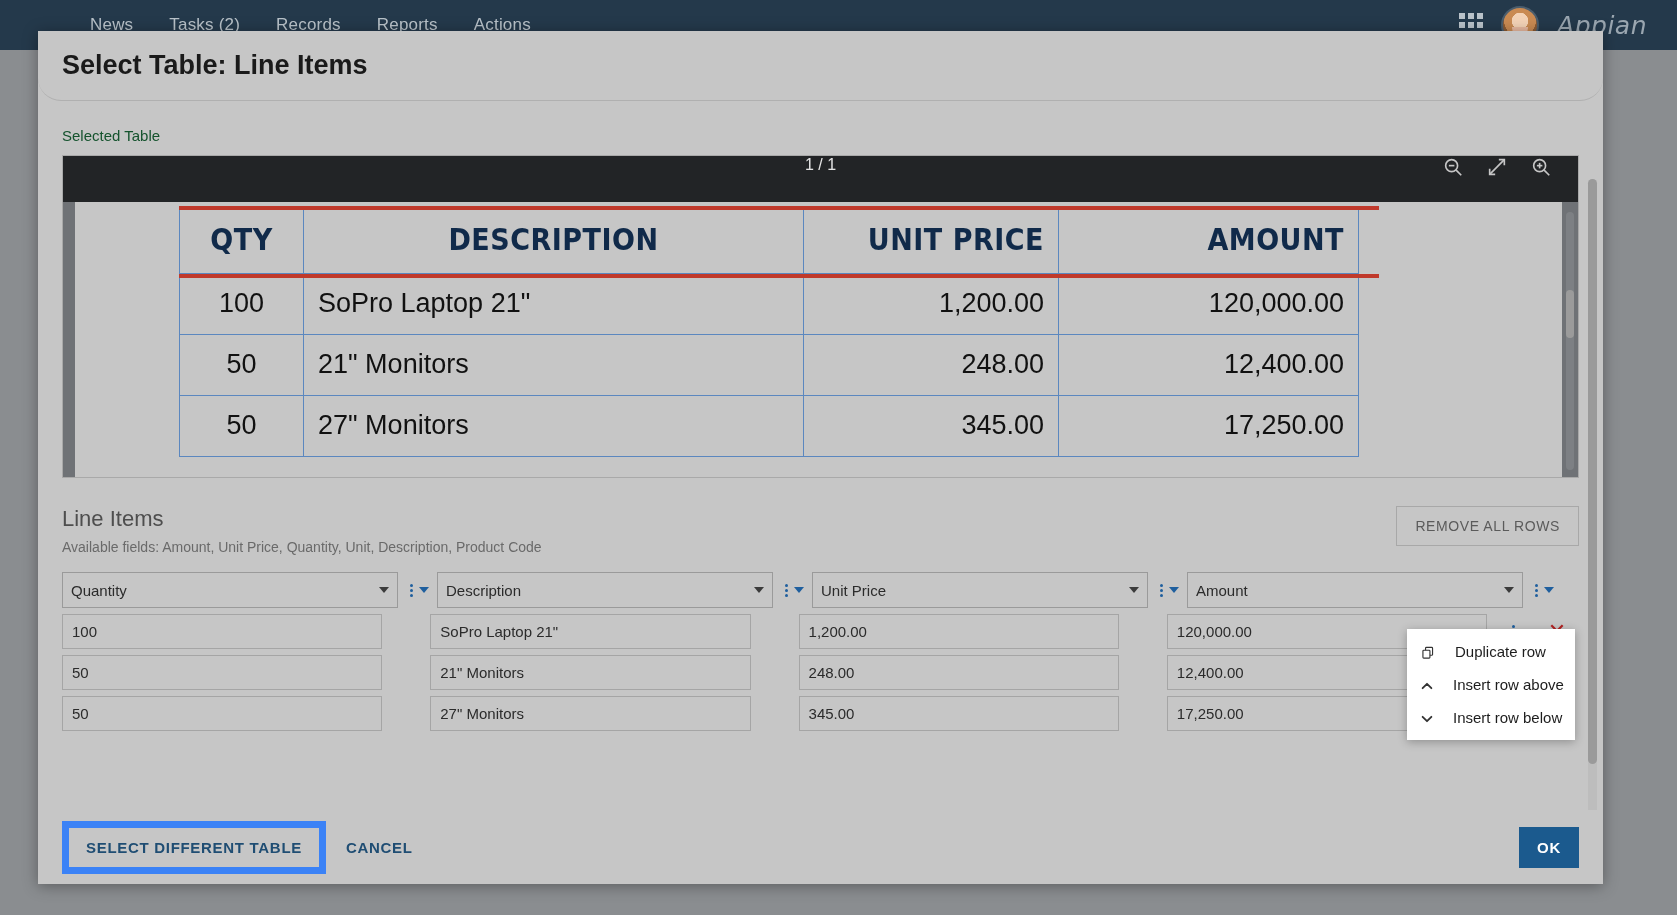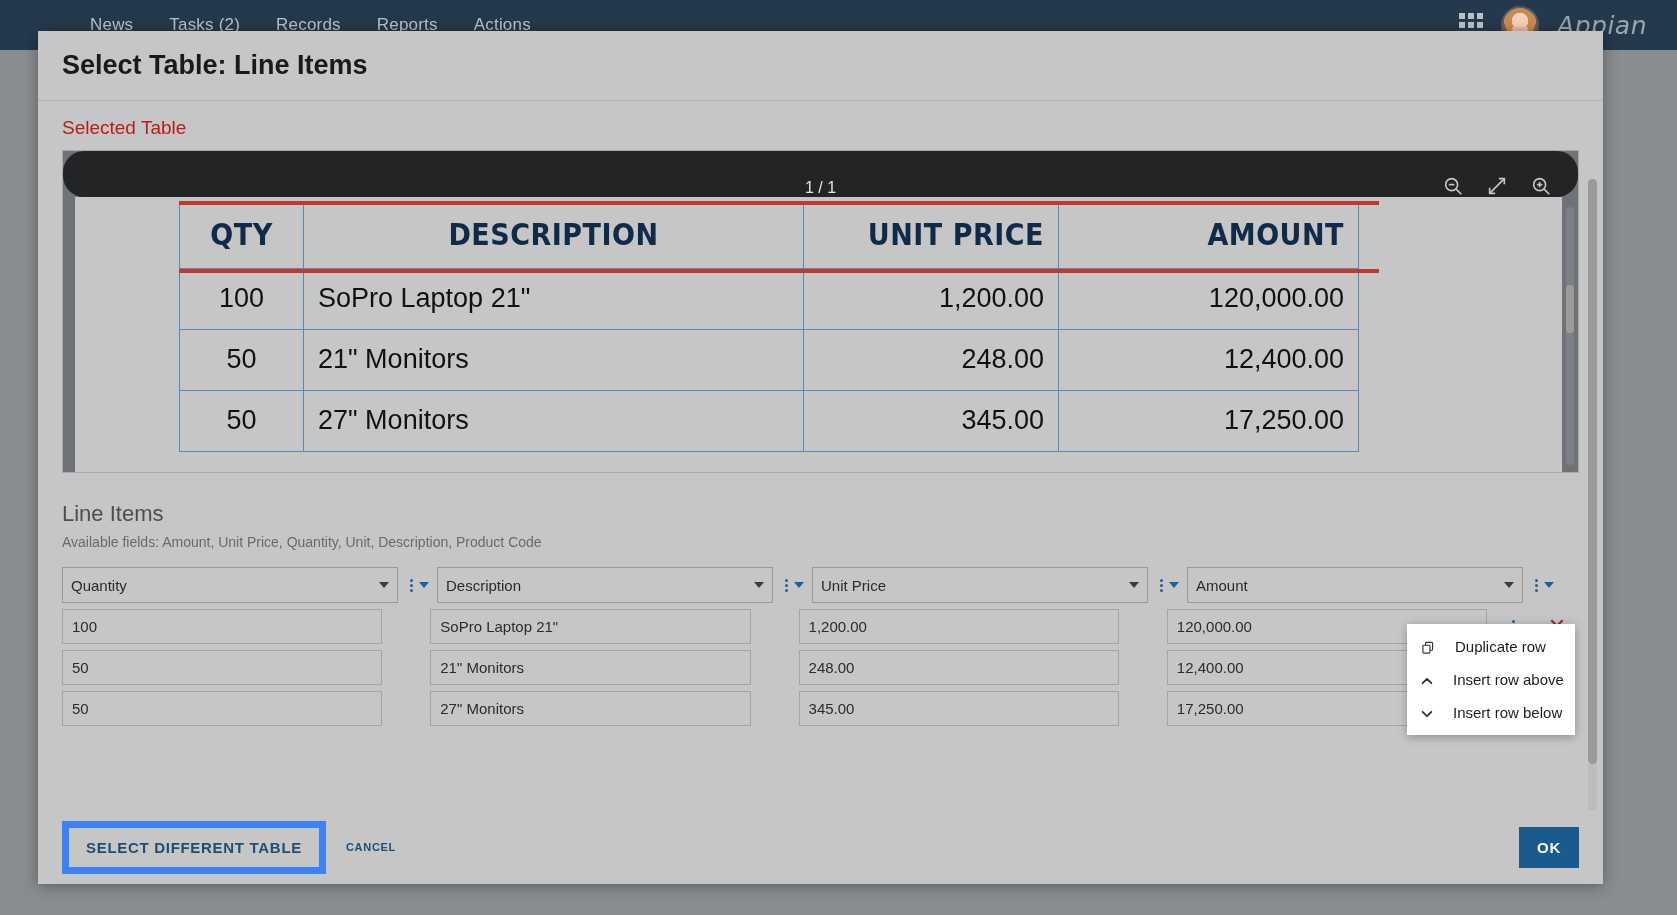--- a/index.html
+++ b/index.html
@@ -45,41 +45,40 @@
   
   .dialog {
     position: absolute; left: 38px; top: 31px;
     width: 1565px; height: 853px;
     background: #c6c6c6;
     box-shadow: 0 2px 14px rgba(0,0,0,.35);
     display: flex; flex-direction: column;
   }
   .dialog-header {
     height: 70px; display: flex; align-items: center;
-    padding: 0 0 0 24px; border-bottom: 1px solid #b0b0b0; flex: none;
+    padding: 0 0 0 24px; border-bottom: 1px solid #b0b0b0; flex: none; border-radius: 23px;
   }
   .dialog-title { font-size: 27px; color: #1a1a1a; font-weight: bold; }
 
   .dialog-body {
     flex: 1; position: relative; overflow: hidden; padding: 0 24px;
   }
 
   .section-label {
-    font-size: 19px; color: #b91c1c; margin-top: 16px; margin-bottom: 11px;
+    font-size: 15px; color: #14532d; margin-top: 26px; margin-bottom: 11px;
   }
 
   
   .viewer {
     border: 1px solid #a9a9a9; background: #6f7276;
     height: 323px; position: relative; overflow: hidden;
   }
   .viewer-toolbar {
-    height: 46px; background: #222426; display: flex; align-items: flex-end;
+    height: 46px; background: #222426; display: flex; align-items: flex-start;
     position: relative;
-    border-radius: 21px;
   }
   .page-count {
     color: #e4e4e4; font-size: 16px; position: absolute;
     left: 50%; transform: translateX(-50%);
   }
   .viewer-tools { margin-left: auto; display: flex; align-items: center;
     gap: 22px; padding-right: 26px; }
   .vt-icon { width: 22px; height: 22px; cursor: pointer; opacity: .9; }
 
   .doc-page {
@@ -208,21 +207,21 @@
   .dialog-footer {
     height: 74px; flex: none; display: flex; align-items: center;
     padding: 0 24px; position: relative;
   }
   .btn-outline {
     border: 7px solid #3b82f6; color: #1f4d73; background: transparent;
     font-size: 15px; letter-spacing: .7px; padding: 11px 17px;
     cursor: pointer; font-family: inherit; font-weight: bold;
   }
   .btn-link {
-    background: none; border: none; color: #1f4d73; font-size: 11px;
+    background: none; border: none; color: #1f4d73; font-size: 15px;
     letter-spacing: .7px; margin-left: 20px; cursor: pointer;
     font-family: inherit; font-weight: bold;
   }
   .btn-primary {
     margin-left: auto; background: #1b5a8e; color: #fff; border: none;
     font-size: 15px; letter-spacing: .7px; padding: 12px 18px;
     cursor: pointer; font-family: inherit; font-weight: bold;
   }
 </style>
 </head>
@@ -324,20 +323,21 @@
       <div class="viewer-scroll">
           <i></i>
         </div>
     </div>
 
     <div class="li-head">
       <div>
         <div class="li-title">Line Items</div>
         <div class="li-sub">Available fields: Amount, Unit Price, Quantity, Unit, Description, Product Code</div>
       </div>
+      <button class="remove-all">REMOVE ALL ROWS</button>
     </div>
 
     <div class="grid">
 
       <div class="grid-row">
         <div class="cell w-qty">
             <div class="sel-wrap">
           <select class="col-select"><option>Quantity</option></select>
           <span class="caret"></span>
         </div>

